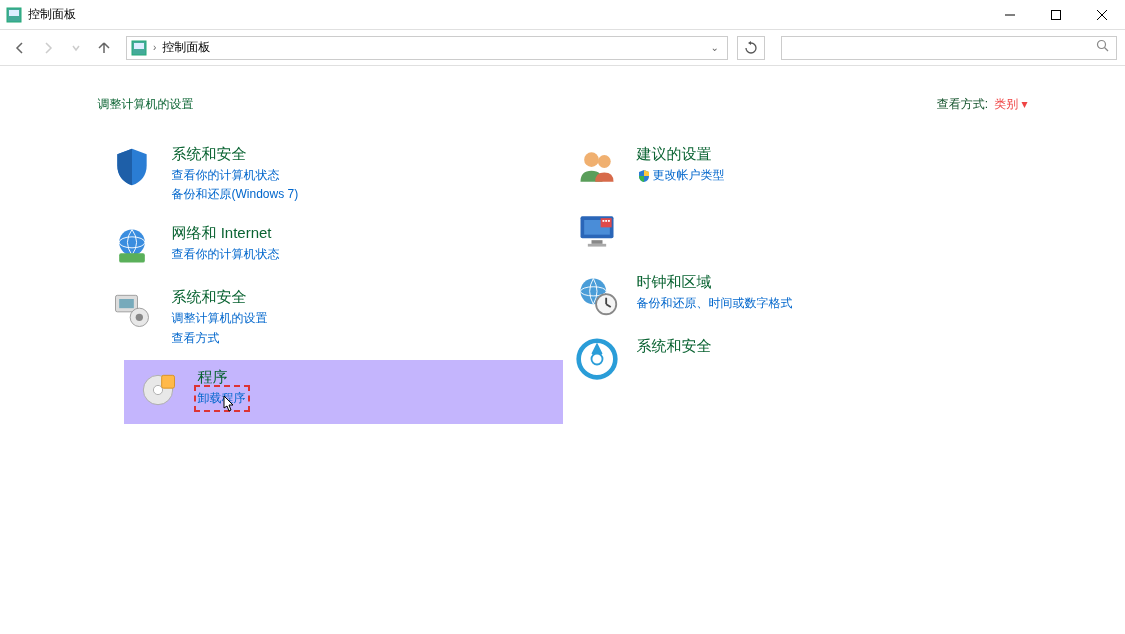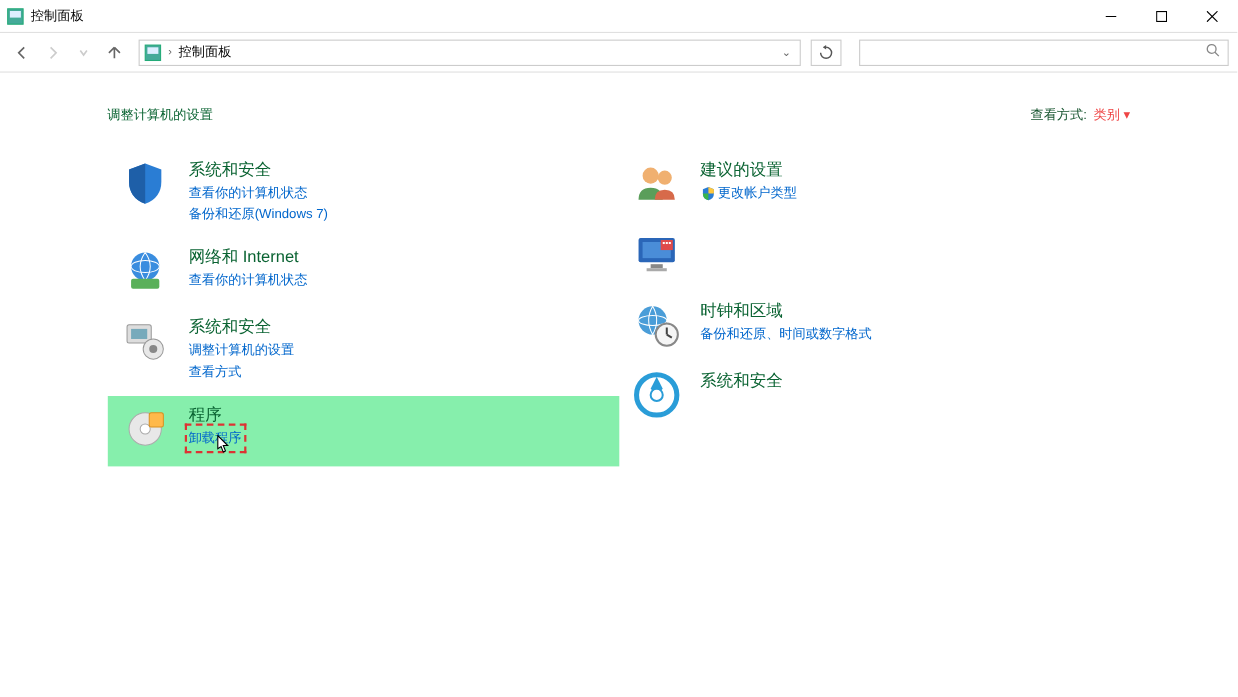--- a/index.html
+++ b/index.html
@@ -25,21 +25,21 @@
     
     .content { padding: 30px 0 0 0; }
     .content-header { display: flex; align-items: center; max-width: 930px; margin: 0 auto; padding: 0 0 24px 0; }
     .content-title { font-size: 12px; color: #0a6332; flex: 1; }
     .viewby { font-size: 12px; color: #14532d; }
     .viewby-link { color: #ef4444; cursor: pointer; margin-left: 6px; }
     
     .categories { display: flex; max-width: 930px; margin: 0 auto; }
     .col { flex: 1; }
     .category { display: flex; padding: 8px 12px 12px 12px; }
-    .category.highlighted { background: #86efac; }
+    .category.highlighted { background: #c4b5fd; margin-left: 26px; }
     .cat-icon { width: 44px; height: 44px; flex-shrink: 0; margin-right: 18px; }
     .cat-body { }
     .cat-title { font-size: 15px; color: #0a6332; cursor: pointer; margin-bottom: 2px; }
     .cat-links { }
     .cat-link { font-size: 12px; color: #0066cc; cursor: pointer; display: block; line-height: 1.6; }
     .cat-link.boxed { position: relative; display: inline-block; }
     .dashed-box { position: absolute; border: 2px dashed #d33; top: -4px; left: -4px; right: -4px; bottom: -4px; padding: 2px; }
     .cursor-icon { position: absolute; left: 20px; top: 5px; font-size: 16px; color: #000; pointer-events: none; }
     
     .shield-badge { width: 14px; height: 14px; display: inline-block; vertical-align: middle; margin-right: 2px; }

